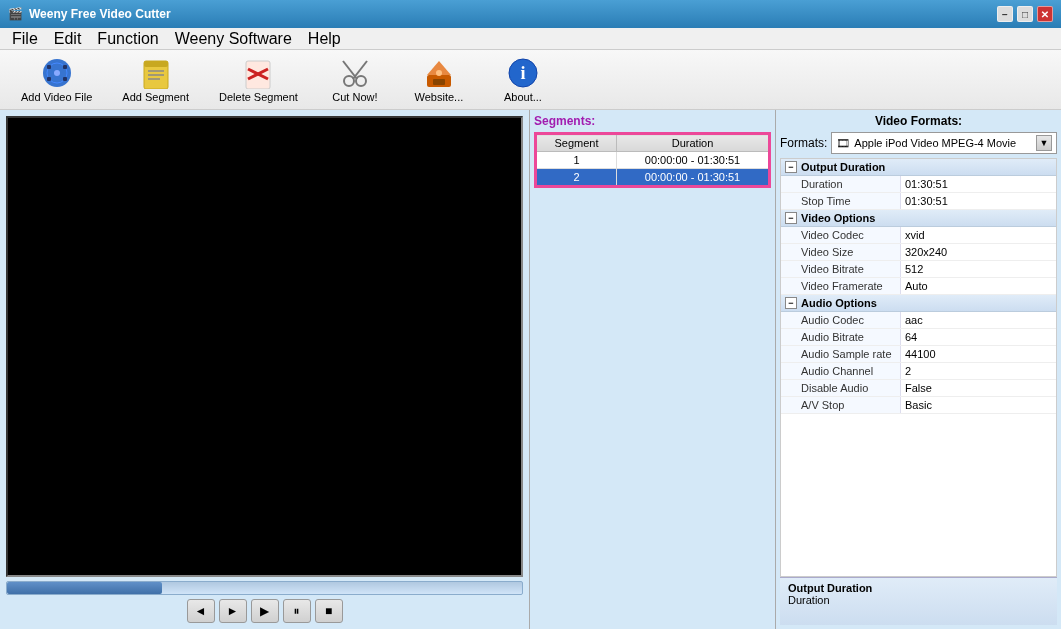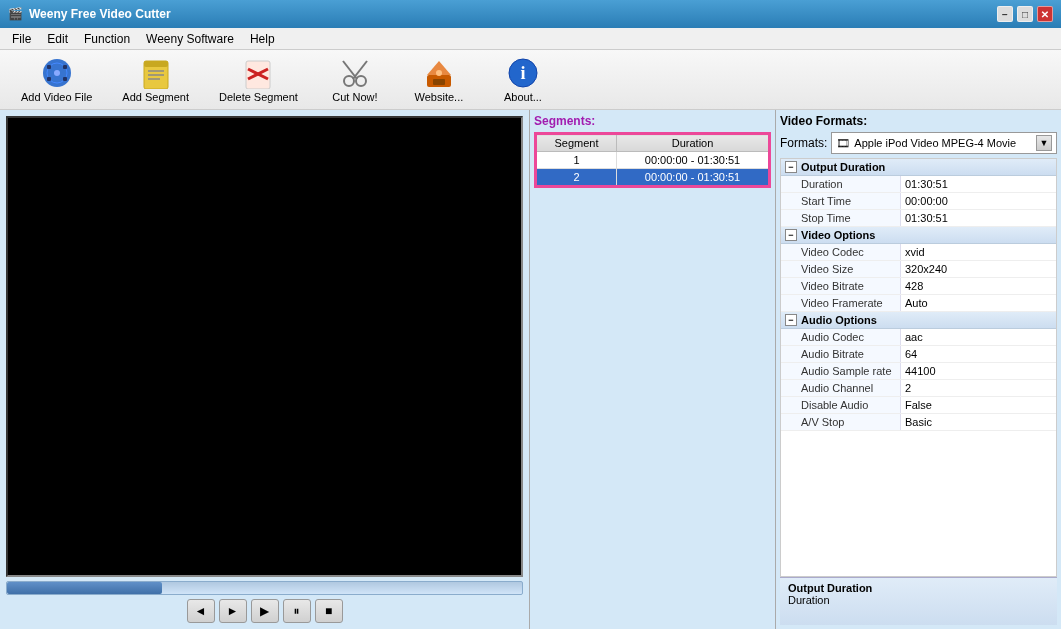--- a/index.html
+++ b/index.html
@@ -42,21 +42,21 @@
       background: #f0f0f0;
       height: 22px;
       display: flex;
       align-items: center;
       border-bottom: 1px solid #ccc;
       padding: 0 4px;
     }
     .menu-item {
       padding: 2px 8px;
       cursor: pointer;
-      font-size: 12px;
+      font-size: 16px;
       color: #000;
     }
 
     
     #toolbar {
       background: linear-gradient(to bottom, #f8f8f8, #e8e8e8);
       border-bottom: 1px solid #ccc;
       height: 60px;
       display: flex;
       align-items: center;
@@ -186,20 +186,21 @@
       display: flex;
       flex-direction: column;
       background: #d4e8f7;
       padding: 4px;
     }
     #formats-label {
       font-size: 12px;
       font-weight: bold;
       color: #000;
       margin-bottom: 4px;
+      text-align: center;
     }
     #formats-row {
       display: flex;
       align-items: center;
       gap: 4px;
       margin-bottom: 4px;
       justify-content: flex-end;
     }
     #formats-row-label { font-size: 12px; }
     #format-select-container {
@@ -433,43 +434,39 @@
 
       <div class="prop-group-header">
         <div class="prop-group-expand">−</div>
         <span>Output Duration</span>
       </div>
       <div class="prop-row">
         <div class="prop-name">Duration</div>
         <div class="prop-value">01:30:51</div>
       </div>
       <div class="prop-row">
-        <div class="prop-name">Start Time</div>
-        <div class="prop-value">00:00:00</div>
-      </div>
-      <div class="prop-row">
         <div class="prop-name">Stop Time</div>
         <div class="prop-value">01:30:51</div>
       </div>
 
       <div class="prop-group-header">
         <div class="prop-group-expand">−</div>
         <span>Video Options</span>
       </div>
       <div class="prop-row">
         <div class="prop-name">Video Codec</div>
         <div class="prop-value">xvid</div>
       </div>
       <div class="prop-row">
         <div class="prop-name">Video Size</div>
         <div class="prop-value">320x240</div>
       </div>
       <div class="prop-row">
         <div class="prop-name">Video Bitrate</div>
-        <div class="prop-value">428</div>
+        <div class="prop-value">512</div>
       </div>
       <div class="prop-row">
         <div class="prop-name">Video Framerate</div>
         <div class="prop-value">Auto</div>
       </div>
 
       <div class="prop-group-header">
         <div class="prop-group-expand">−</div>
         <span>Audio Options</span>
       </div>

